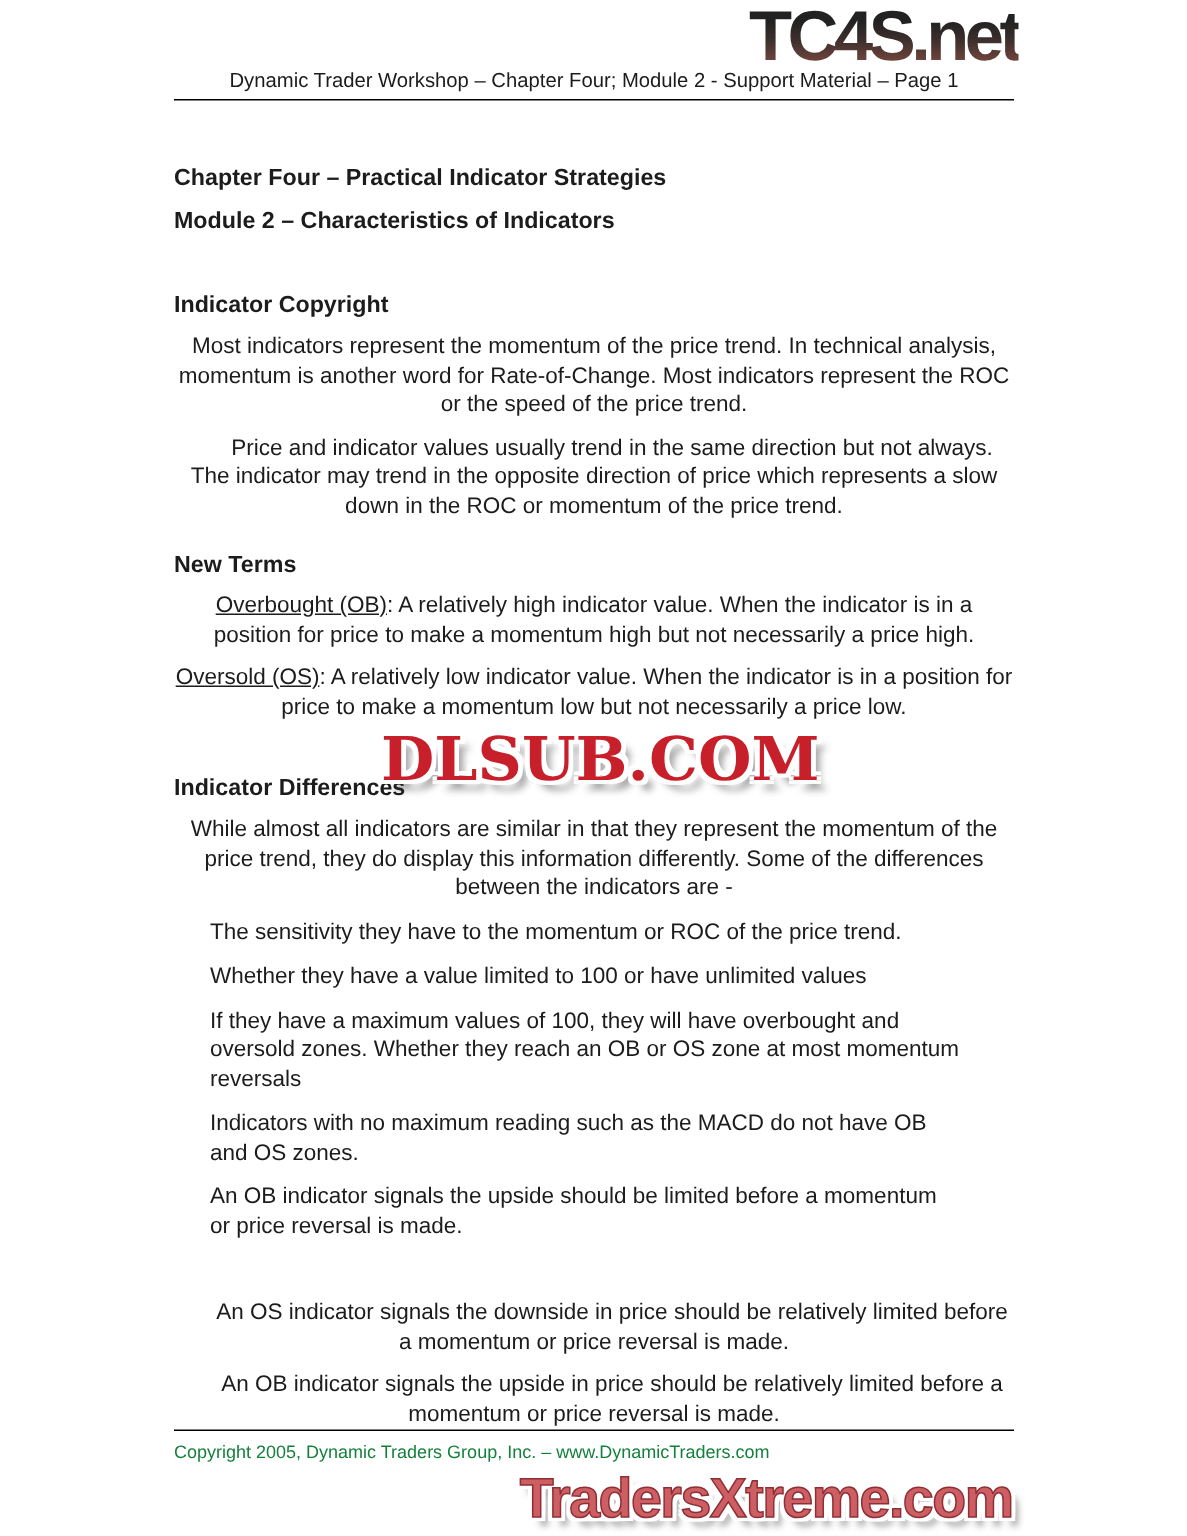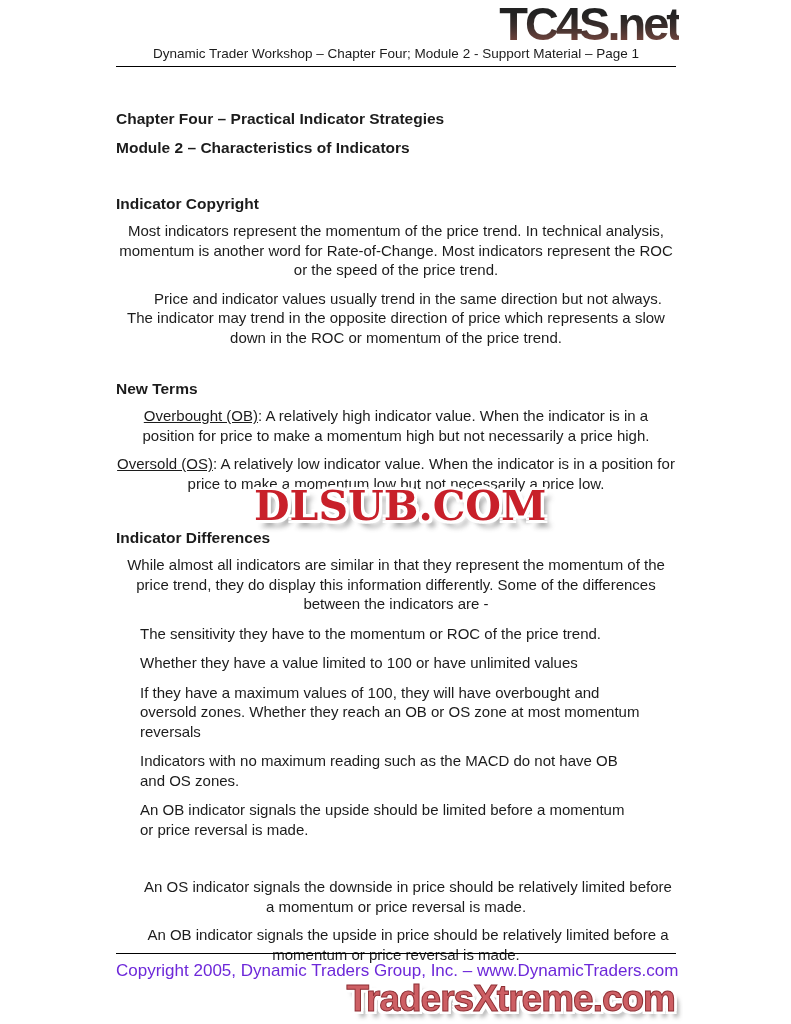--- a/index.html
+++ b/index.html
@@ -48,21 +48,21 @@
   
   .doc-title { font-weight: bold; font-size: 15.5px; line-height: 16px; }
   .t-chapter { margin-top: 44px; }
   .t-module  { margin-top: 13px; }
   .section-heading {
     font-weight: bold;
     font-size: 15.5px;
     line-height: 16px;
   }
   .h-overview    { margin-top: 40px; }
-  .h-newterms    { margin-top: 34px; }
+  .h-newterms    { margin-top: 22px; }
   .h-differences { margin-top: 37px; position: relative; z-index: 1; }
   .para {
     font-size: 15px;
     line-height: 19.5px;
     margin-top: 9px;
     text-align: center;
   }
   .indent-first { text-indent: 24px; }
   .gap-top { margin-top: 38px; }
   .term-lead { text-decoration: underline; }
@@ -101,22 +101,22 @@
     top: 953px;
     border-top: 1px solid #000;
     height: 0;
   }
   .footer-copyright {
     position: absolute;
     left: 116px;
     width: 560px;
     top: 961px;
     text-align: left;
-    font-size: 17px;
-    color: #6d28d9;
+    font-size: 12px;
+    color: #15803d;
     white-space: nowrap;
   }
   .tx-logo {
     position: absolute;
     right: 8px;
     top: 979px;
     font-weight: bold;
     font-size: 37px;
     line-height: 1.1;
     letter-spacing: -1px;

